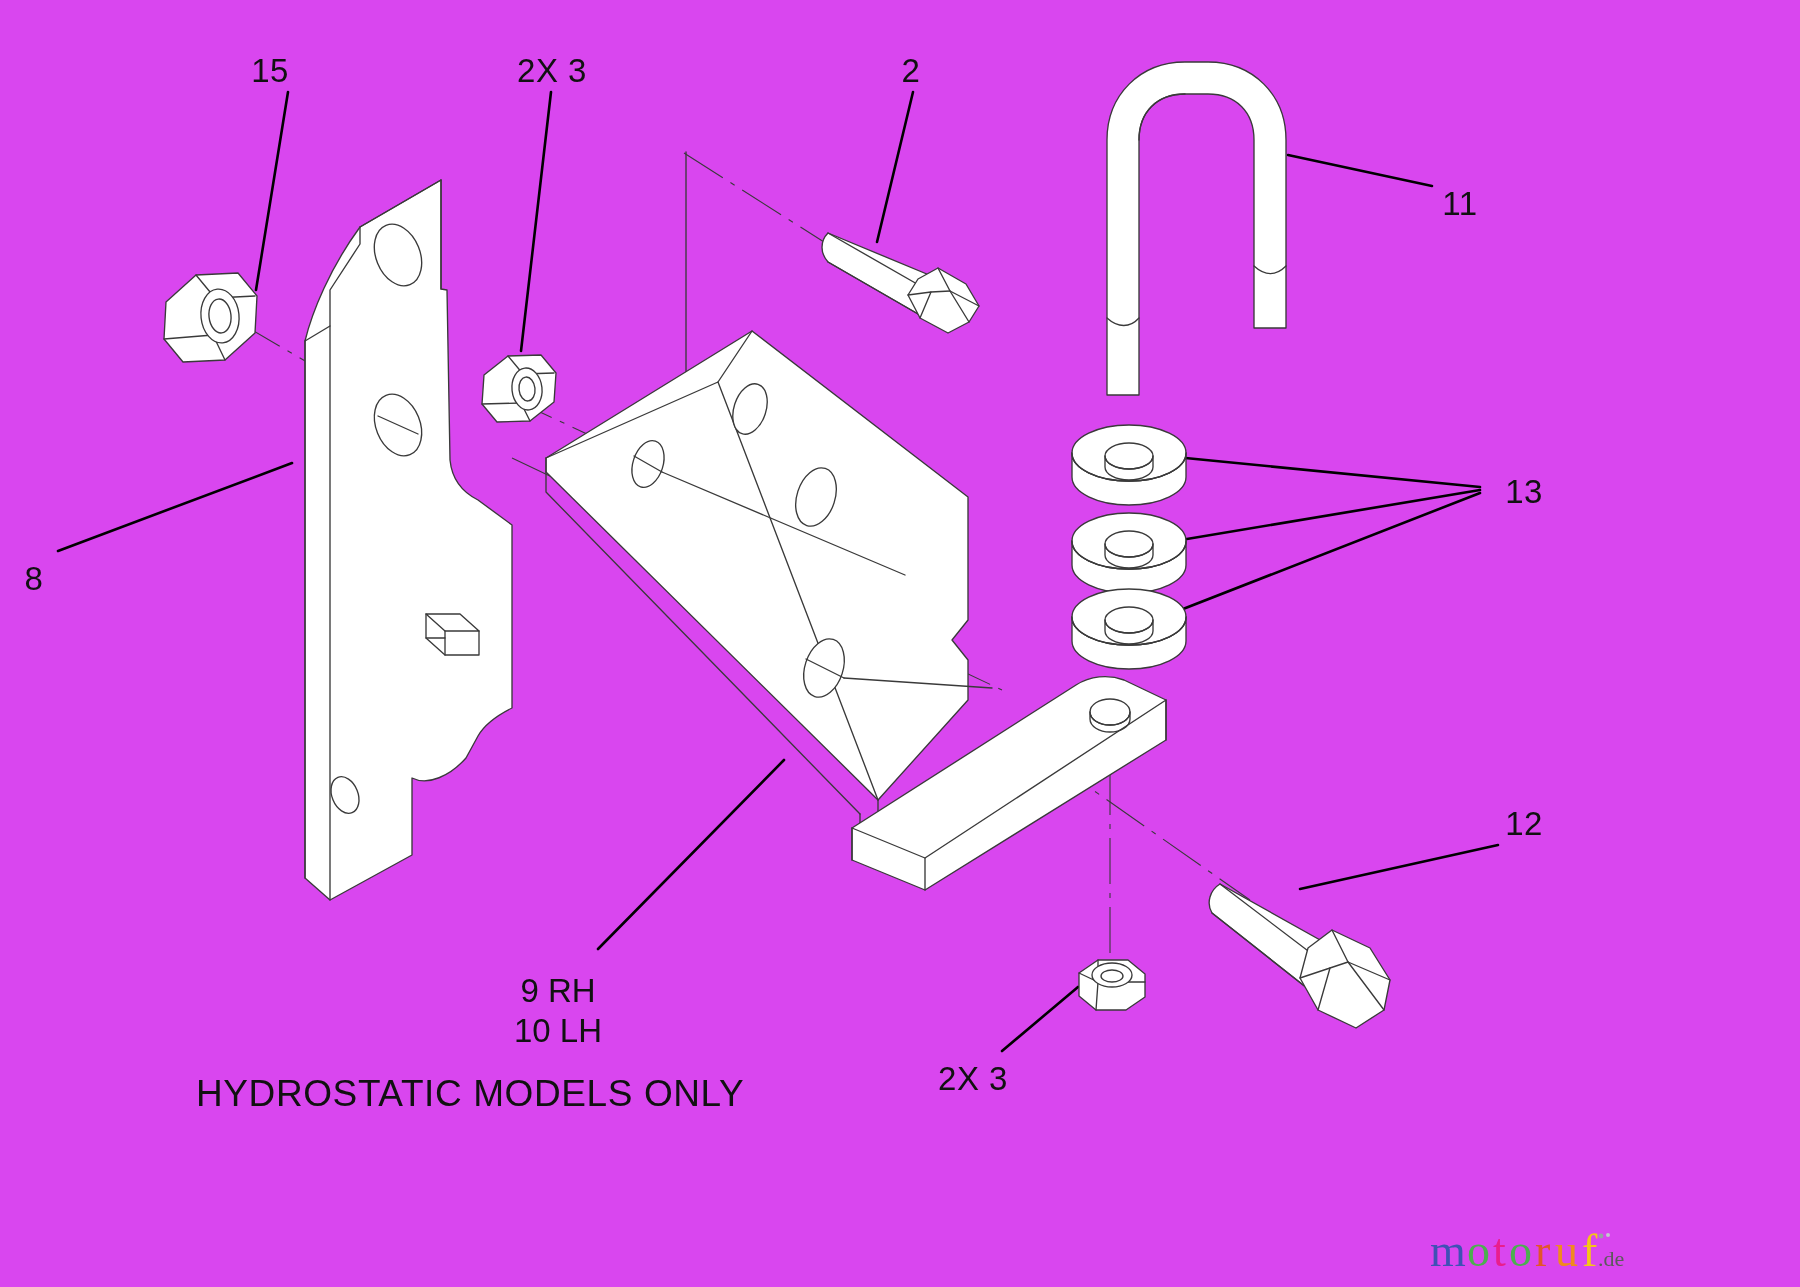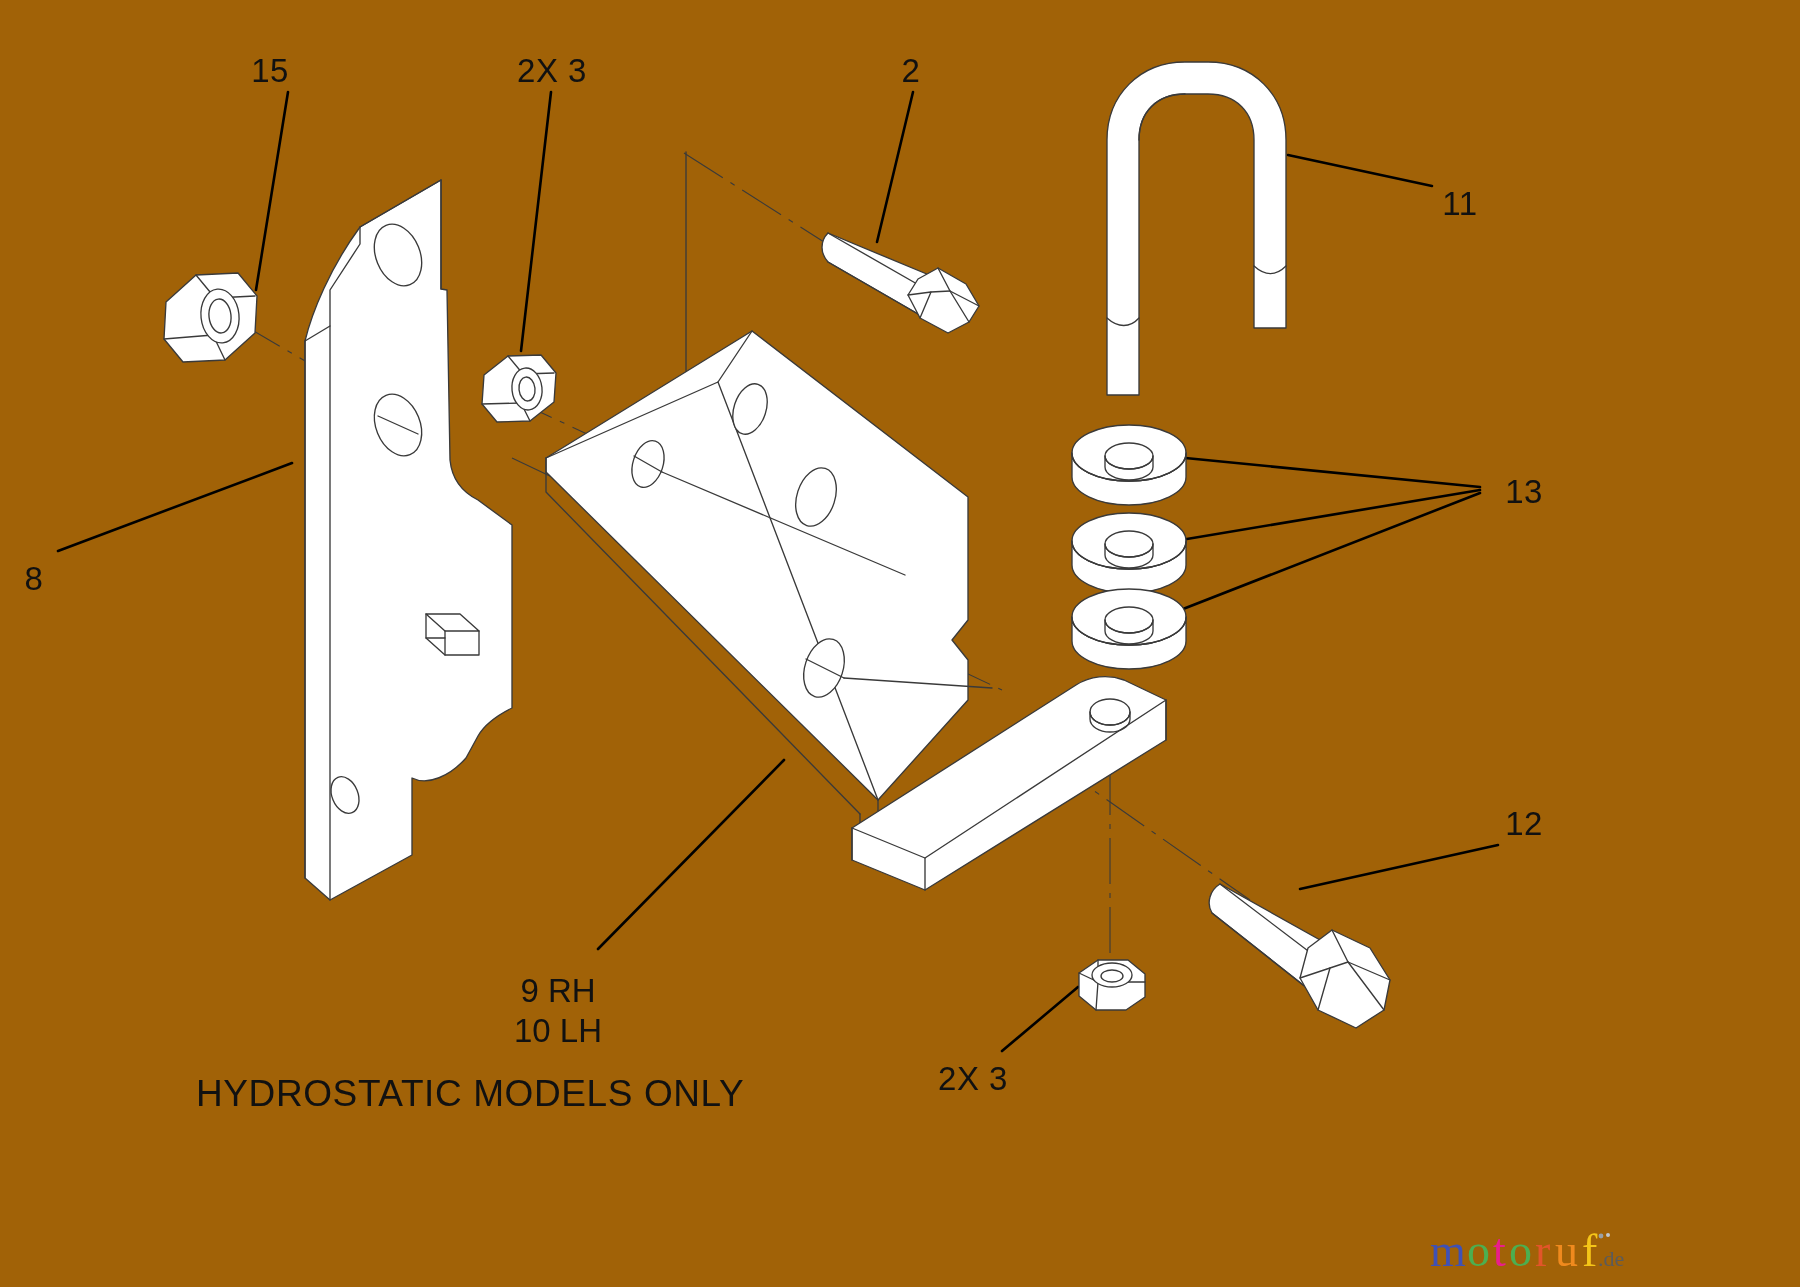--- a/index.html
+++ b/index.html
@@ -12,21 +12,21 @@
     height: 1287px;
     overflow: hidden;
     font-family: "Liberation Sans", sans-serif;
     position: relative;
   }
   #sheet {
     position: absolute;
     left: 0; top: 0;
     width: 1800px;
     height: 1287px;
-    background: #a16207;
+    background: #d946ef;
   }
   svg.diagram {
     position: absolute;
     left: 0; top: 0;
     width: 1800px;
     height: 1287px;
   }
   .partline {
     fill: none;
     stroke: #3a3a3a;

